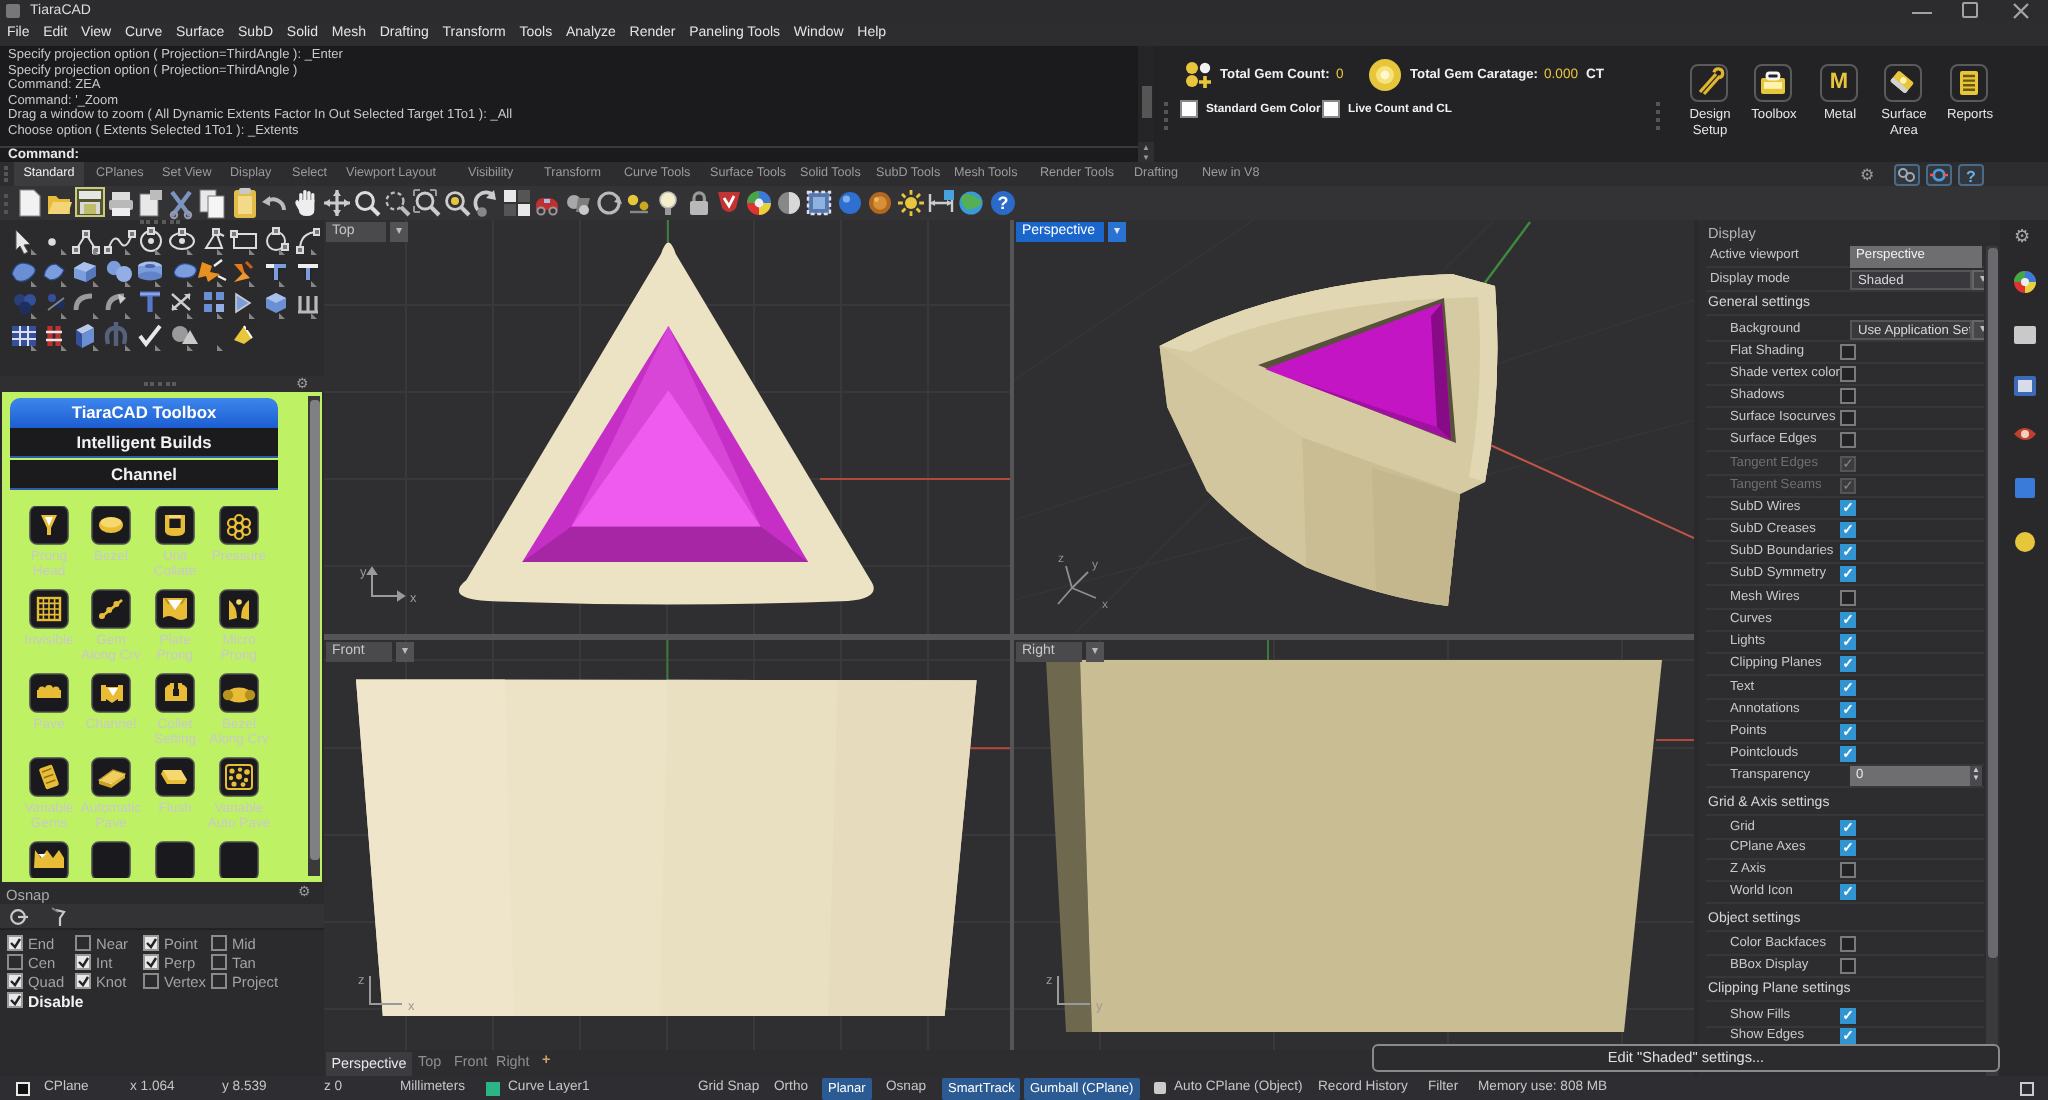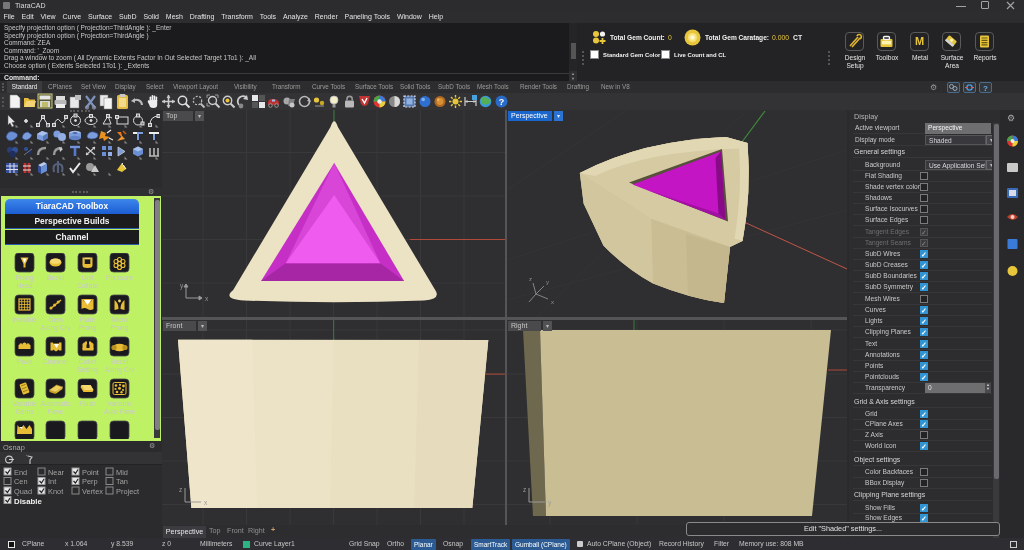--- a/index.html
+++ b/index.html
@@ -484,21 +484,21 @@
             <use href="#fo" x="104.5" y="59.5"></use>
    </g>
   </svg>
   </div>
   <div class="abs" style="left:0;top:78px;width:162px;height:8px;background:#2f2f31;">
     <div class="abs" style="left:72px;top:3px;width:16px;height:2px;border-top:2px dotted #5a5a5a;"></div>
     <div class="abs" style="left:148px;top:0px;color:#9a9a9a;font-size:7px;">⚙</div>
   </div>
   <div class="abs" id="tpanel">
     <div class="abs" style="left:4px;top:3px;width:134px;height:15px;background:linear-gradient(#3d86ec,#1c5ed2);border-radius:5px 5px 0 0;color:#fff;font-weight:bold;font-size:8.4px;text-align:center;line-height:15px;">TiaraCAD Toolbox</div>
-    <div class="abs" style="left:4px;top:18px;width:134px;height:15px;background:#1b1b1d;border-bottom:1px solid #2d5cae;color:#f2f2f2;font-weight:bold;font-size:8.4px;text-align:center;line-height:15px;">Perspective Builds</div>
+    <div class="abs" style="left:4px;top:18px;width:134px;height:15px;background:#1b1b1d;border-bottom:1px solid #2d5cae;color:#f2f2f2;font-weight:bold;font-size:8.4px;text-align:center;line-height:15px;">Intelligent Builds</div>
     <div class="abs" style="left:4px;top:34px;width:134px;height:15px;background:#1b1b1d;border-bottom:1px solid #2d5cae;color:#f2f2f2;font-weight:bold;font-size:8.4px;text-align:center;line-height:15px;">Channel</div>
 
     <div class="abs" style="left:153px;top:2px;width:6px;height:240px;background:#3a3a3c;">
           <div class="abs" style="left:0.5px;top:2px;width:5px;height:230px;background:#808083;border-radius:2px;"></div>
         </div>
 
     <svg class="abs" style="left:0;top:57px;" width="150" height="186" viewBox="0 0 150 186">
       <defs>
         <g id="tbx">
               <rect x="0" y="0" width="19" height="19" rx="3.5" fill="#1a1a1e" stroke="#4b4b4f" stroke-width="0.8"></rect>

